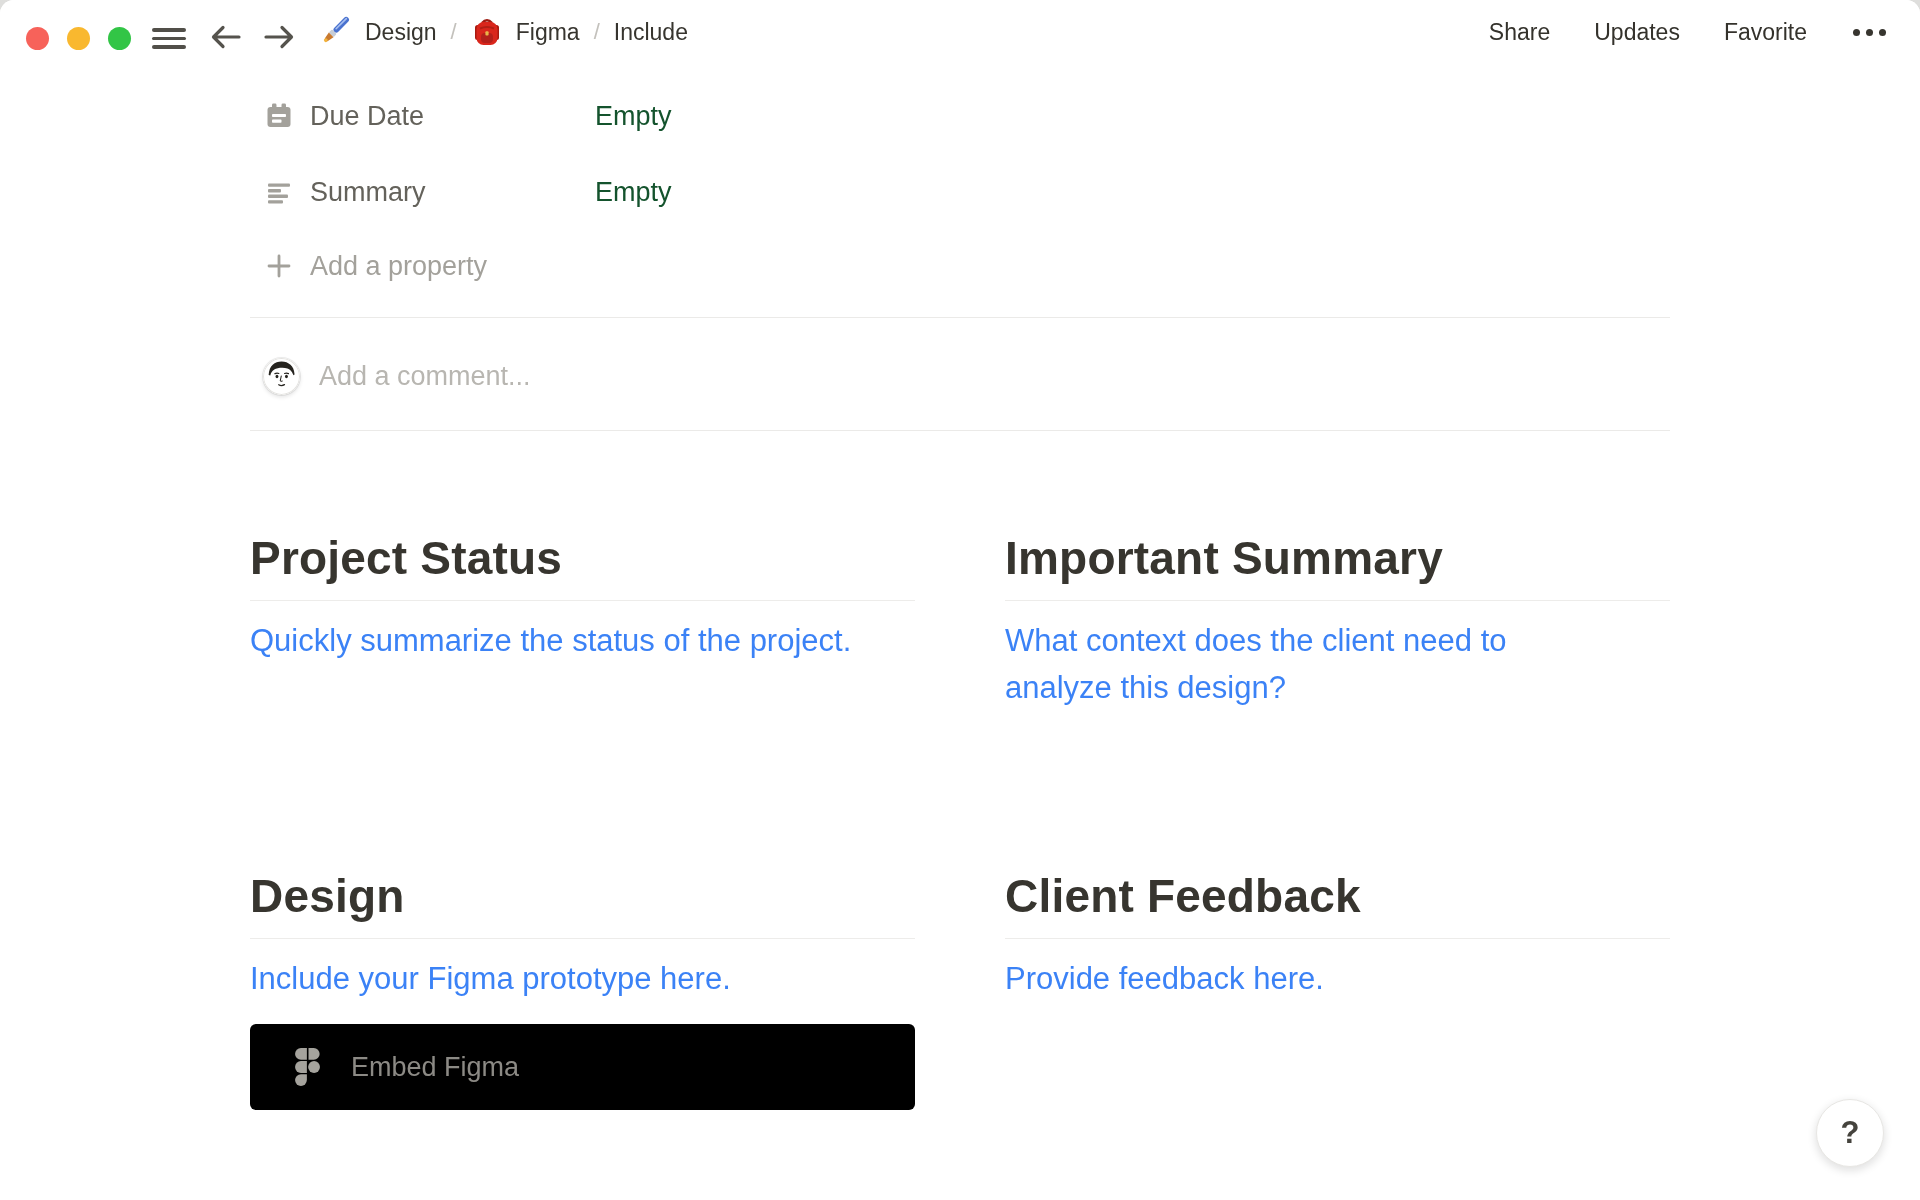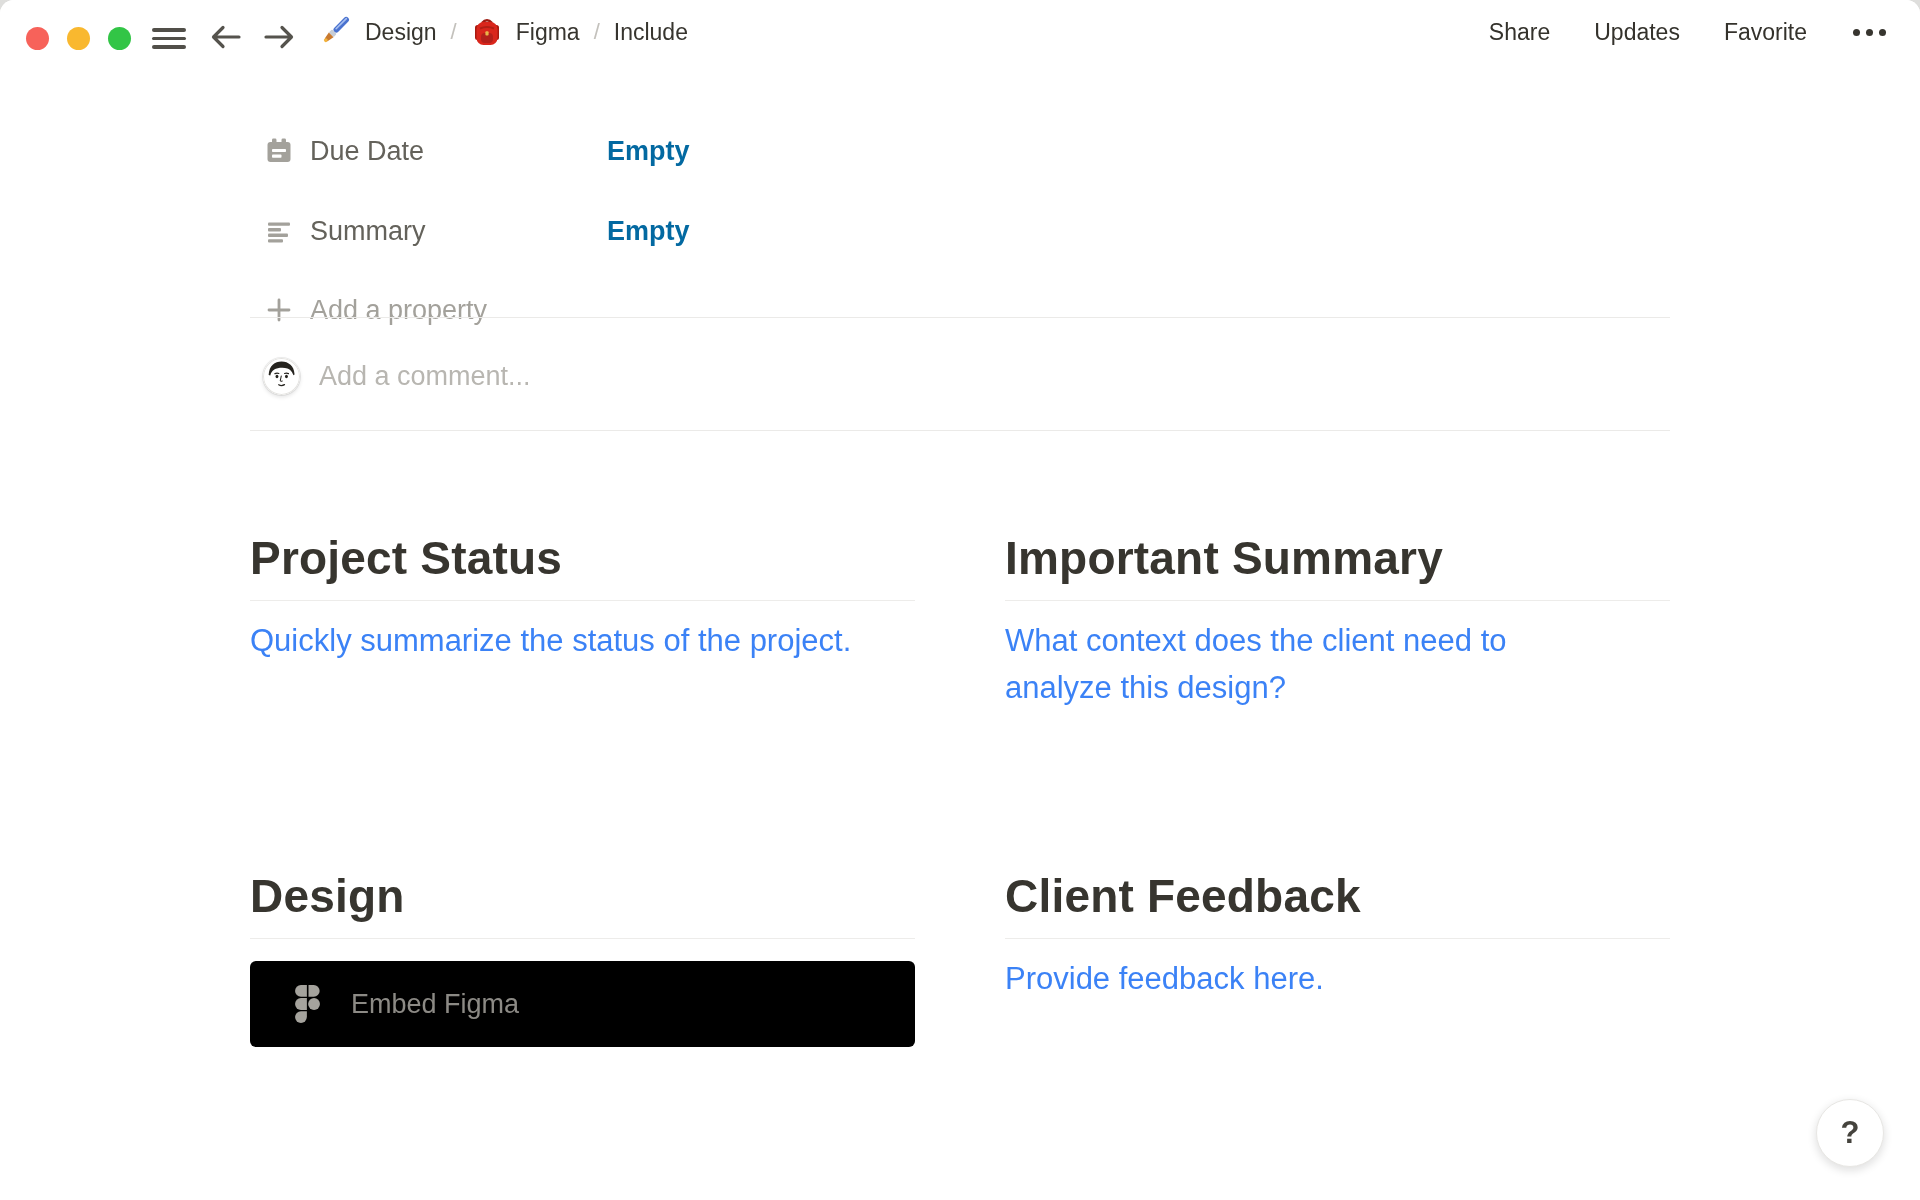--- a/index.html
+++ b/index.html
@@ -25,26 +25,26 @@
   .crumb{display:flex;align-items:center;gap:13px;cursor:pointer;}
   .crumb-sep{color:#c3c1bc;font-size:22px;}
   .actions{position:absolute;right:32px;top:0;height:64px;display:flex;
     align-items:center;gap:44px;font-size:23px;color:#34322c;}
   .action{cursor:pointer;}
   .dots{display:flex;gap:6px;align-items:center;padding:4px 2px;cursor:pointer;}
   .dots i{width:7px;height:7px;border-radius:50%;background:#37352f;display:block;}
 
   
   .props{position:absolute;left:250px;top:96px;width:1420px;}
-  .prop-row{position:relative;display:flex;height:40px;
-    margin-bottom:36px;border-radius:4px;margin-top:40px;}
+  .prop-row{position:relative;display:flex;align-items:center;height:40px;
+    margin-bottom:36px;border-radius:4px;}
   .prop-icon{width:30px;height:30px;margin-left:14px;margin-right:16px;flex:none;
     display:flex;align-items:center;justify-content:center;}
   .prop-label{font-size:27px;color:#64625b;}
-  .prop-value{position:absolute;left:357px;font-size:27px;color:#0369a1;font-weight:bold;}
+  .prop-value{position:absolute;left:345px;font-size:27px;color:#14532d;}
   .add-prop{display:flex;align-items:center;height:36px;margin-top:6px;
     color:#a3a19b;font-size:27px;cursor:pointer;}
 
   .divider{position:absolute;left:250px;width:1420px;height:1px;background:#ebeae8;}
 
   
   .comment-row{position:absolute;left:250px;top:344px;width:1420px;height:64px;
     display:flex;align-items:center;cursor:text;}
   .avatar{width:37px;height:37px;margin-left:13px;margin-right:19px;flex:none;
     border-radius:50%;box-shadow:0 0 0 1px rgba(15,15,15,.07),0 2px 4px rgba(15,15,15,.12);}
@@ -203,20 +203,21 @@
     </div>
     <div class="cell">
       <h2>Important Summary</h2>
       <p class="body">What context does the client need to analyze this design?</p>
     </div>
   </div>
 
   <div class="grid-row" id="row2">
     <div class="cell">
       <h2>Design</h2>
+      <p class="body">Include your Figma prototype here.</p>
       <button class="embed">
         <span class="figma-wrap">
           <svg width="25" height="38" viewBox="0 0 38 58" fill="#a5a39d">
             <path d="M18 0 H9 a9 9 0 0 0 0 18 h9 z"></path>
             <path d="M20.5 0 h8 a9 9 0 0 1 0 18 h-8 z"></path>
             <path d="M18 20 H9 a9 9 0 0 0 0 18 h9 z"></path>
             <circle cx="29" cy="29" r="9"></circle>
             <path d="M18 40 v9 a9 9 0 1 1 -9 -9 z"></path>
           </svg>
         </span>

